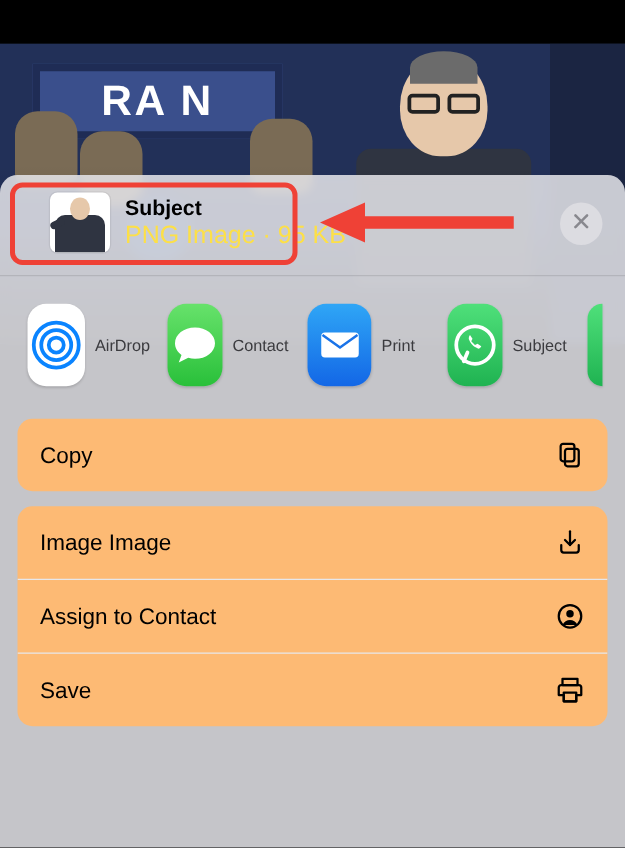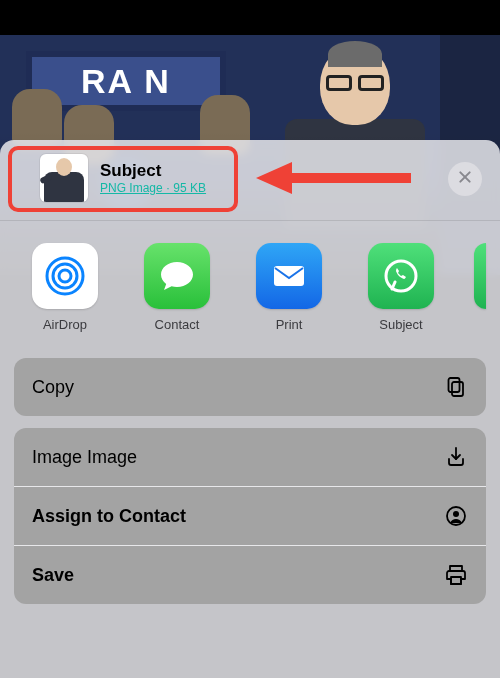--- a/index.html
+++ b/index.html
@@ -64,21 +64,21 @@
   .thumb {
     width:48px; height:48px; border-radius:6px; background:#fff;
     display:flex; align-items:flex-end; justify-content:center; overflow:hidden;
     box-shadow:0 0 0 1px rgba(0,0,0,.06);
     flex-shrink:0;
   }
   .thumb .mini-body{width:40px;height:30px;background:#2f3441;border-radius:8px 8px 0 0;position:relative;}
   .thumb .mini-head{position:absolute;top:-14px;left:12px;width:16px;height:18px;background:#e6c8aa;border-radius:50%;}
   .thumb .mini-arm{position:absolute;top:4px;left:-4px;width:12px;height:6px;background:#2f3441;border-radius:3px;transform:rotate(-25deg);}
   .file-meta .title { font-size:17px; font-weight:600; color:#000; }
-  .file-meta .sub { font-size:12px; color:#14b8a6;text-decoration:underline; }
+  .file-meta .sub { font-size:20px; color:#fde047; }
   .close-btn {
     position:absolute; right:18px; top:22px;
     width:34px; height:34px; border-radius:50%;
     background:#dcdce1; display:flex; align-items:center; justify-content:center;
     color:#88888e;
   }
   .close-btn svg{width:16px;height:16px;}
 
   .highlight-box{
     position:absolute; left:8px; top:6px; width:230px; height:66px;
@@ -88,48 +88,48 @@
     position:absolute; left:256px; top:18px; width:160px; height:40px; pointer-events:none;
   }
 
   .divider { height:1px; background:rgba(0,0,0,0.10); }
 
   .app-row {
     display:flex; gap:26px; padding:22px 22px 16px;
     overflow:hidden;
   }
   .app {
-    width:86px; display:flex; flex-direction:column; align-items:center; gap:8px;
+    width:86px; display:flex; flex-direction:row; align-items:center; gap:8px;
     flex-shrink:0;
   }
   .app .tile {
     width:66px; height:66px; border-radius:15px;
     display:flex; align-items:center; justify-content:center;
     box-shadow:0 1px 2px rgba(0,0,0,.15);
   }
   .app .label { font-size:13px; color:#3b3b3f; text-align:center; }
 
   .tile-airdrop { background:#fff; }
   .tile-messages { background:linear-gradient(180deg,#67e26b,#29c03a); }
   .tile-mail { background:linear-gradient(180deg,#2fa6f6,#1367e6); }
   .tile-whatsapp { background:linear-gradient(180deg,#4fe07a,#1fb351); }
   .tile-next { background:linear-gradient(180deg,#4fe07a,#1fb351); }
 
   .actions {
     padding: 10px 14px 0;
     display:flex; flex-direction:column; gap:12px;
   }
   .card {
-    background:#a3a3a3; border-radius:12px; overflow:hidden;
+    background:#fdba74; border-radius:12px; overflow:hidden;
   }
   .row {
     display:flex; align-items:center; justify-content:space-between;
     padding:17px 18px;
   }
-  .row + .row { border-top:1px solid #e7e7ea;font-weight:bold; }
+  .row + .row { border-top:1px solid #e7e7ea; }
   .row .label { font-size:18px; color:#000; }
   .row .icon { width:24px; height:24px; color:#000; display:flex; align-items:center; justify-content:center;}
   .row .icon svg { width:24px; height:24px; }
 
   .app svg { display:block; }
 </style>
 </head>
 <body>
 
 <div class="bg">

